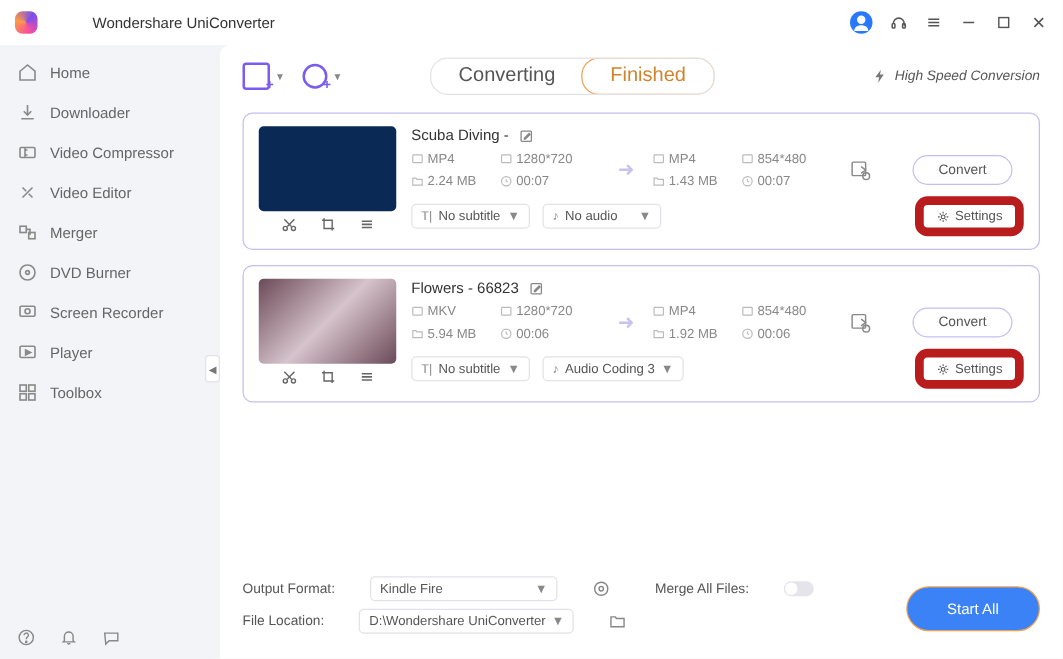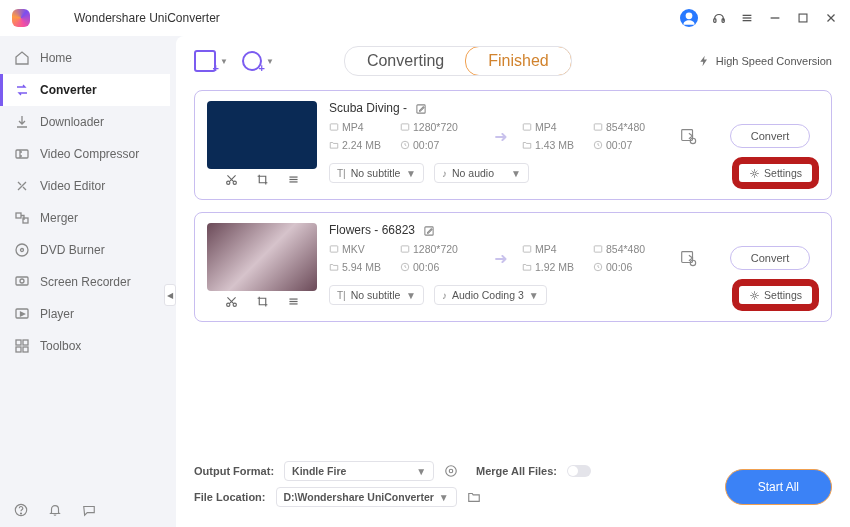--- a/index.html
+++ b/index.html
@@ -27,21 +27,21 @@
 .add-sq { width: 22px; height: 22px; border: 2px solid #7b5cf0; border-radius: 3px; position: relative; }
 .add-sq::after { content: "+"; position: absolute; bottom: -4px; right: -5px; color: #7b5cf0; font-size: 11px; font-weight: 700; }
 .add-ci { width: 20px; height: 20px; border: 2px solid #7b5cf0; border-radius: 50%; position: relative; }
 .add-ci::after { content: "+"; position: absolute; bottom: -5px; right: -5px; color: #7b5cf0; font-size: 11px; font-weight: 700; }
 .caret { color: #888; font-size: 8px; margin-left: 2px; }
 
 .segmented { margin: 0 auto; display: flex; border: 1px solid #e2e2e8; border-radius: 14px; overflow: hidden; }
 .seg { padding: 5px 22px; font-size: 16px; color: #555; }
 .seg.active { border: 1.5px solid #f0a050; border-radius: 14px; color: #d1832e; margin: -1px; }
 
-.hsc { margin-left: auto; display: flex; align-items: center; gap: 6px; font-size: 11px; color: #555; }
+.hsc { margin-left: auto; display: flex; align-items: center; gap: 6px; font-size: 11px; color: #555; font-style: italic; }
 .bolt { color: #777; }
 
 .list { flex: 1; overflow: auto; padding: 8px 18px; }
 .card { border: 1.5px solid #c8bdf0; border-radius: 8px; padding: 10px 12px; margin-bottom: 12px; display: grid; grid-template-columns: 110px 1fr; gap: 12px; }
 .thumb { width: 110px; height: 68px; border-radius: 4px; background: #0a2a55; }
 .thumb.flowers { background: linear-gradient(135deg,#6b4a58 0%,#d6c3cb 50%,#6b4a58 100%); }
 .card-right { display: flex; flex-direction: column; gap: 6px; }
 .card-title { font-size: 12px; color: #333; display: flex; align-items: flex-end; gap: 8px; }
 .row-info { display: grid; grid-template-columns: 65px 80px 30px 65px 80px 40px 90px; align-items: center; gap: 6px; font-size: 10.5px; color: #888; }
 .arrow-box { display:flex; align-items:center; justify-content:center; }
@@ -50,21 +50,21 @@
 .conv-btn { border: 1px solid #c8bdf0; color: #555; background: #fff; border-radius: 13px; padding: 5px 20px; font-size: 11px; cursor: pointer; }
 .gear-out { width:18px;height:18px;color:#888; display:flex;align-items:center;justify-content:center; }
 
 .tools { display:flex; gap:18px; justify-content:center; color:#666; font-size:12px; padding-top:4px; }
 .combo { display:flex; align-items:center; gap:5px; border:1px solid #e2e2e8; border-radius:4px; padding:3px 7px; font-size:10.5px; color:#555; }
 .combo .ic { color:#888; font-size:10px; }
 .settings-pill { margin-left:auto; display:flex; align-items:center; gap:4px; border:7px solid #b91c1c; border-radius:10px; padding:3px 10px; font-size:10.5px; color:#555; }
 .under { display:flex; align-items:center; gap:10px; }
 
 .footer { border-top: 0px solid #eee; padding: 8px 18px 14px; display: grid; grid-template-columns: 1fr auto; gap: 10px; align-items: center; }
-.frow { display:flex; align-items:center; gap:10px; font-size:11px; color:#555; margin-bottom:6px;font-weight:bold; }
+.frow { display:flex; align-items:center; gap:28px; font-size:11px; color:#555; margin-bottom:6px; }
 .frow .combo { min-width:150px; justify-content: space-between; }
 .toggle { width:24px; height:12px; background:#e4e4ea; border-radius:6px; position:relative; }
 .toggle::after { content:""; position:absolute; left:1px; top:1px; width:10px; height:10px; background:#fff; border-radius:50%; }
 .start-all { border:1.5px solid #f0a050; background:#3b82f6; color:#fff; border-radius:18px; padding:10px 32px; font-size:12px; cursor:pointer;text-align:center; }
 svg { width: 100%; height: 100%; }
 </style>
 </head>
 <body>
 
 <div class="titlebar">
@@ -112,28 +112,20 @@
 
 <div class="shell">
   <div class="sidebar">
     <div class="side-item">
         <span class="si">
           <svg viewBox="0 0 16 16" fill="none" stroke="currentColor" stroke-width="1.3">
             <path d="M2 7l6-5 6 5v7H2z"></path>
           </svg>
         </span>
         <span>Home</span>
-      </div>
-    <div class="side-item active">
-        <span class="si">
-          <svg viewBox="0 0 16 16" fill="none" stroke="currentColor" stroke-width="1.3">
-            <path d="M3 5h8l-2-2M13 11H5l2 2"></path>
-          </svg>
-        </span>
-        <span>Converter</span>
       </div>
     <div class="side-item">
         <span class="si">
           <svg viewBox="0 0 16 16" fill="none" stroke="currentColor" stroke-width="1.3">
             <path d="M8 2v8m-3-3l3 3 3-3M3 13h10"></path>
           </svg>
         </span>
         <span>Downloader</span>
       </div>
     <div class="side-item">

